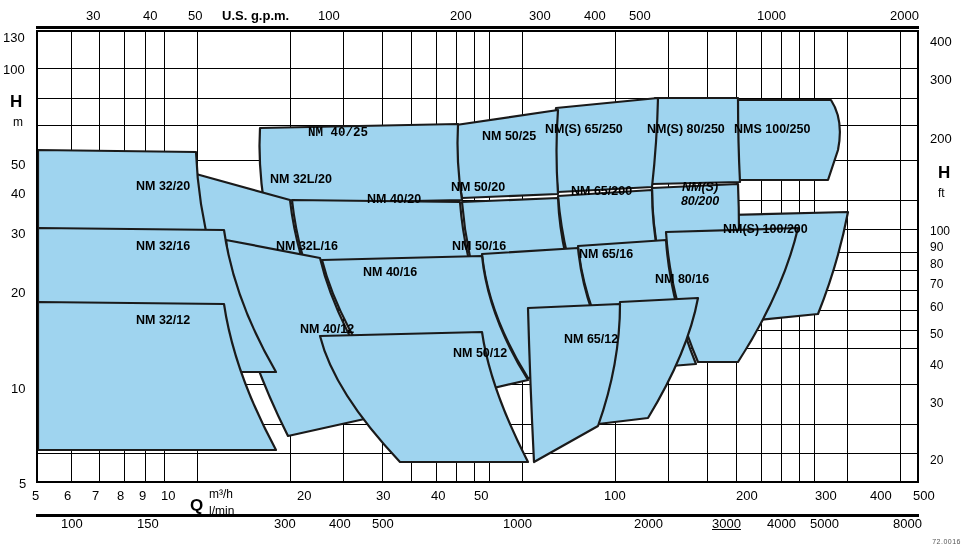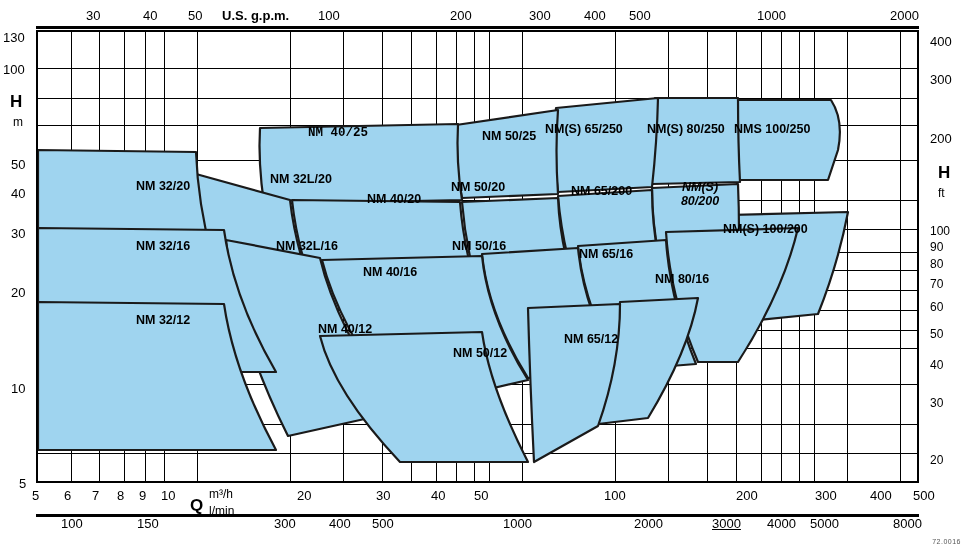--- a/index.html
+++ b/index.html
@@ -223,21 +223,21 @@
     <div class="curve-label" style="left:685px;top:190px;">NM(S) 100/200</div>
 
     <div class="curve-label" style="left:98px;top:207px;">NM 32/16</div>
     <div class="curve-label" style="left:238px;top:207px;">NM 32L/16</div>
     <div class="curve-label" style="left:414px;top:207px;">NM 50/16</div>
     <div class="curve-label" style="left:325px;top:233px;">NM 40/16</div>
     <div class="curve-label" style="left:541px;top:215px;">NM 65/16</div>
     <div class="curve-label" style="left:617px;top:240px;">NM 80/16</div>
 
     <div class="curve-label" style="left:98px;top:281px;">NM 32/12</div>
-    <div class="curve-label" style="left:280px;top:290px;">NM 40/12</div>
+    <div class="curve-label" style="left:262px;top:290px;">NM 40/12</div>
     <div class="curve-label" style="left:415px;top:314px;">NM 50/12</div>
     <div class="curve-label" style="left:526px;top:300px;">NM 65/12</div>
   </div>
 
   <div class="axis-title" style="left:190px;top:496px;font-size:17px;">Q</div>
   <div class="axis-unit" style="left:209px;top:487px;">m³/h</div>
   <div class="axis-unit" style="left:209px;top:504px;">l/min</div>
 
   <div class="tick-label" style="left:32px;top:488px;">5</div>
   <div class="tick-label" style="left:64px;top:488px;">6</div>

